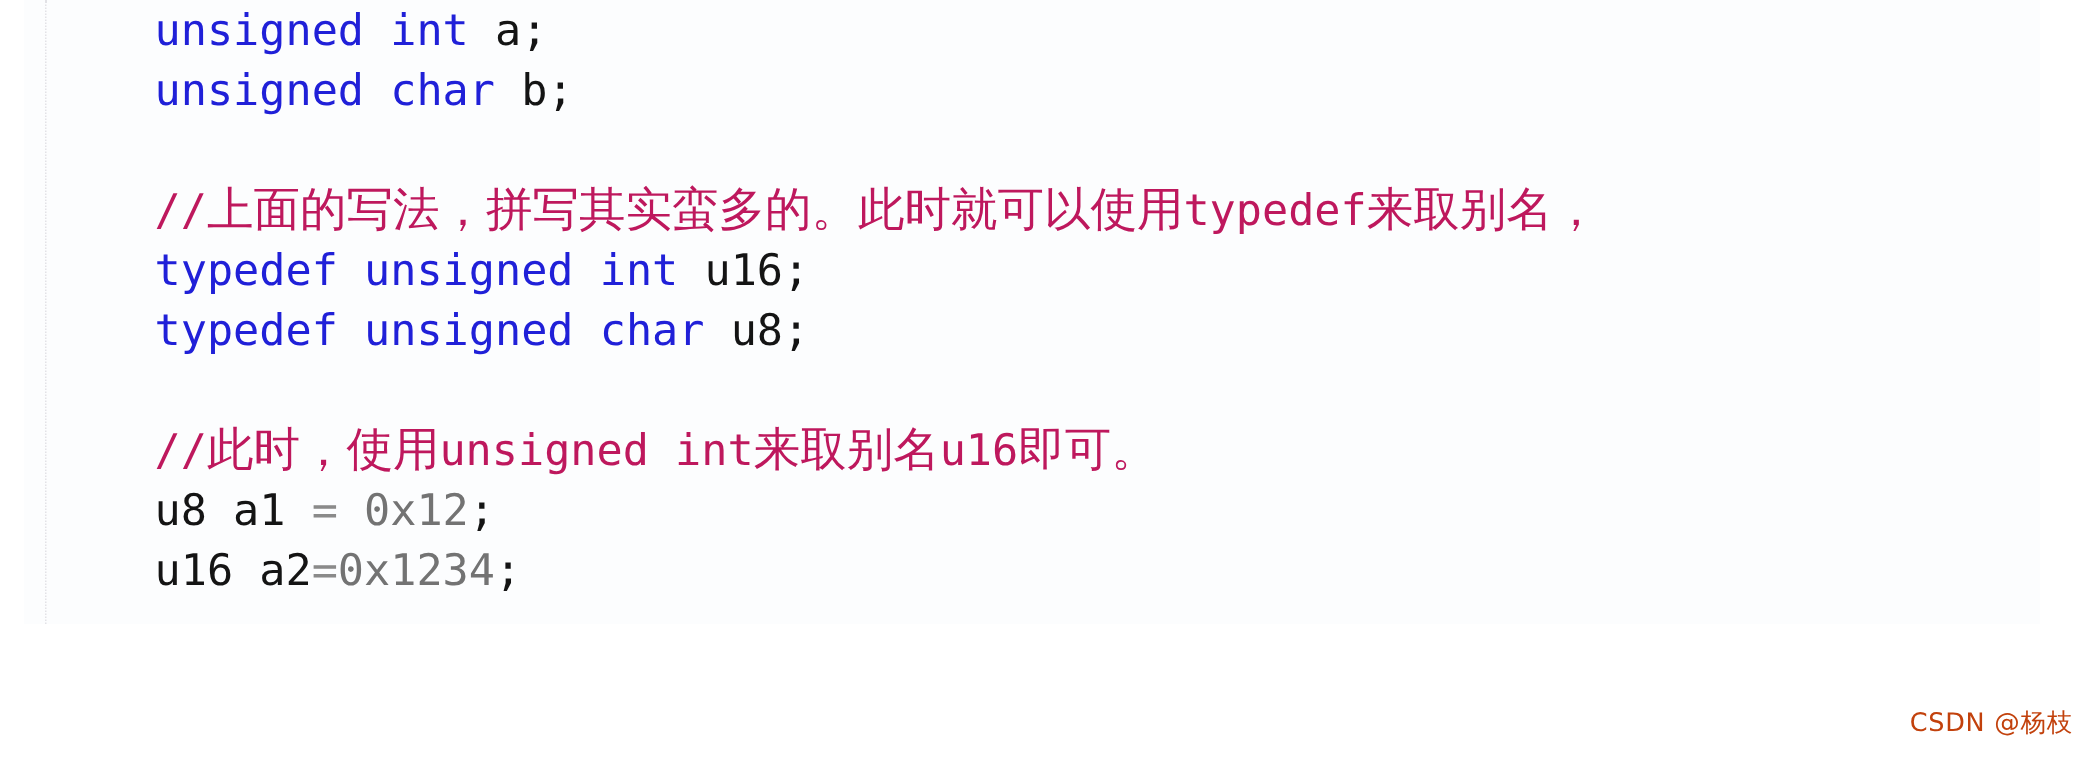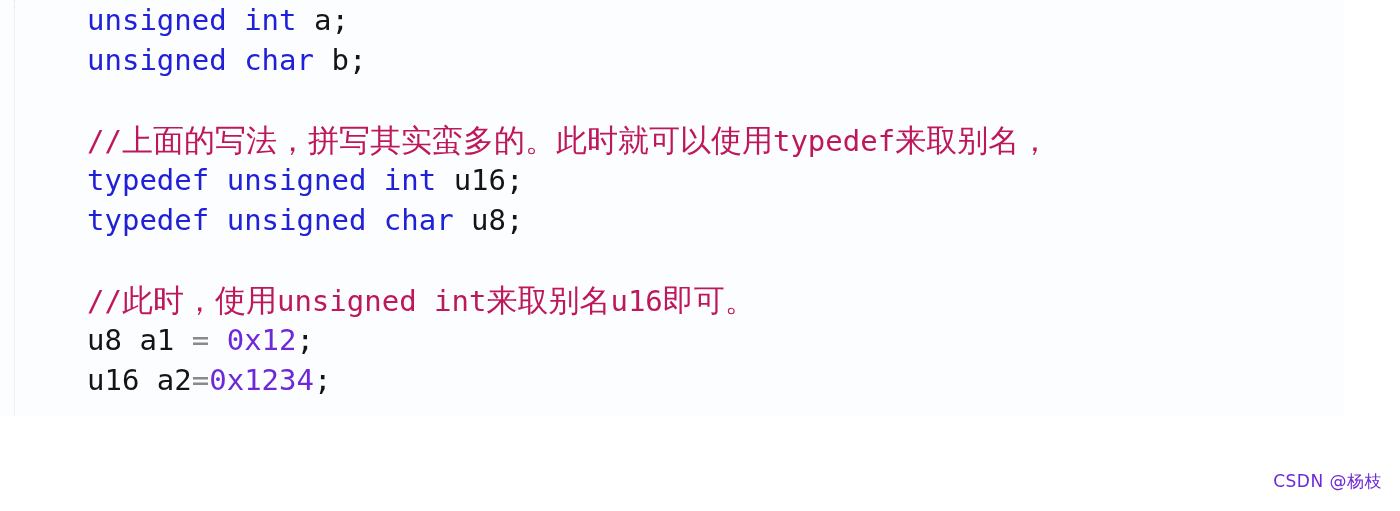--- a/index.html
+++ b/index.html
@@ -11,21 +11,21 @@
     width: 1400px;
     height: 511px;
     position: relative;
     overflow: hidden;
     font-family: "DejaVu Sans Mono", "Liberation Mono", monospace;
   }
 
   
   #code-block {
     position: absolute;
-    left: 0;
+    left: 16px;
     top: 0;
     width: 1344px;
     height: 416px;
     background: #fcfdfe;
   }
 
   
   #gutter-rule {
     position: absolute;
     left: 14px;
@@ -49,21 +49,21 @@
     white-space: pre;
     letter-spacing: 0;
     color: #111111;
   }
   .code-line.blank {
     height: 40px;
   }
 
   .tok-keyword { color: #2020d8; }
   .tok-plain   { color: #141414; }
-  .tok-number  { color: #6d28d9; }
+  .tok-number  { color: #737373; }
   .tok-op      { color: #8a8a8a; }
   .tok-punct   { color: #141414; }
 
   .comment-line {
     height: 40px;
     line-height: 40px;
     font-size: 29px;
     white-space: pre;
     color: #be185d;
     font-family: "DejaVu Sans Mono", "Liberation Mono", monospace;
@@ -73,21 +73,21 @@
     font-size: 31px;
   }
 
   
   #watermark {
     position: absolute;
     right: 18px;
     bottom: 18px;
     font-family: "DejaVu Sans", "Liberation Sans", sans-serif;
     font-size: 17px;
-    color: #6d28d9;
+    color: #c2410c;
     letter-spacing: 0.5px;
     white-space: nowrap;
   }
 </style>
 </head>
 <body>
 
 <div id="code-block">
   <div id="gutter-rule"></div>
   <div id="code-lines">

